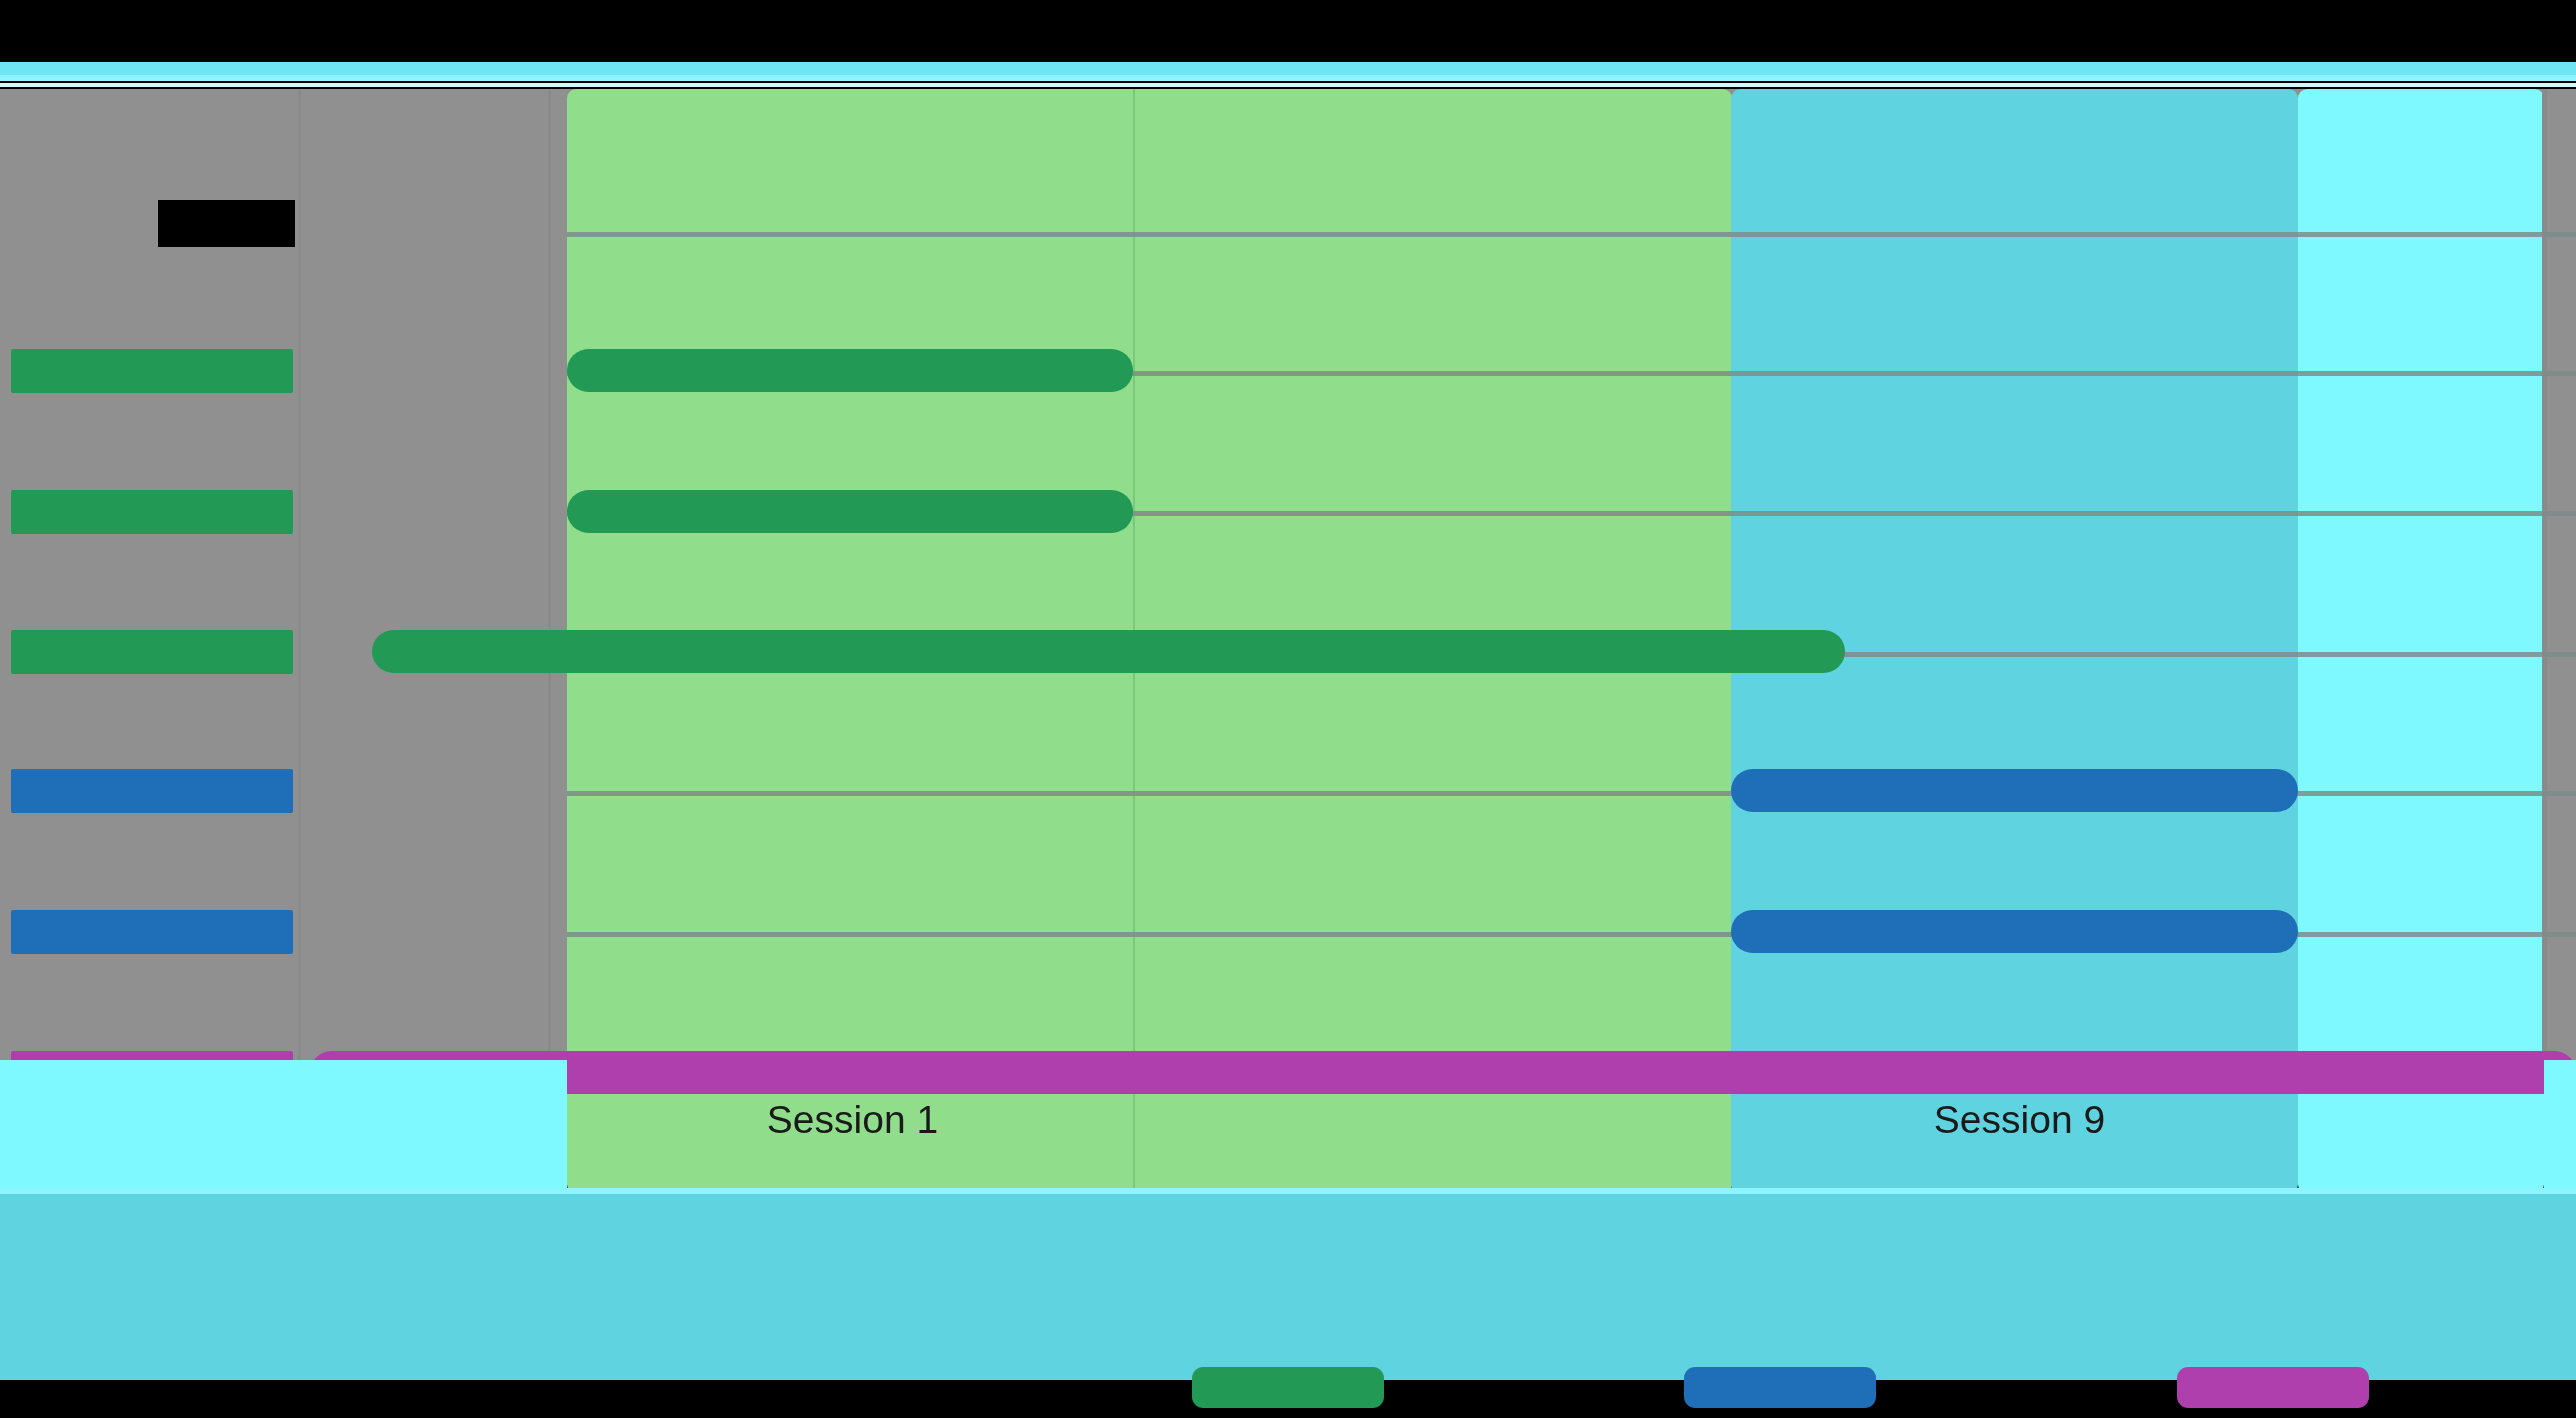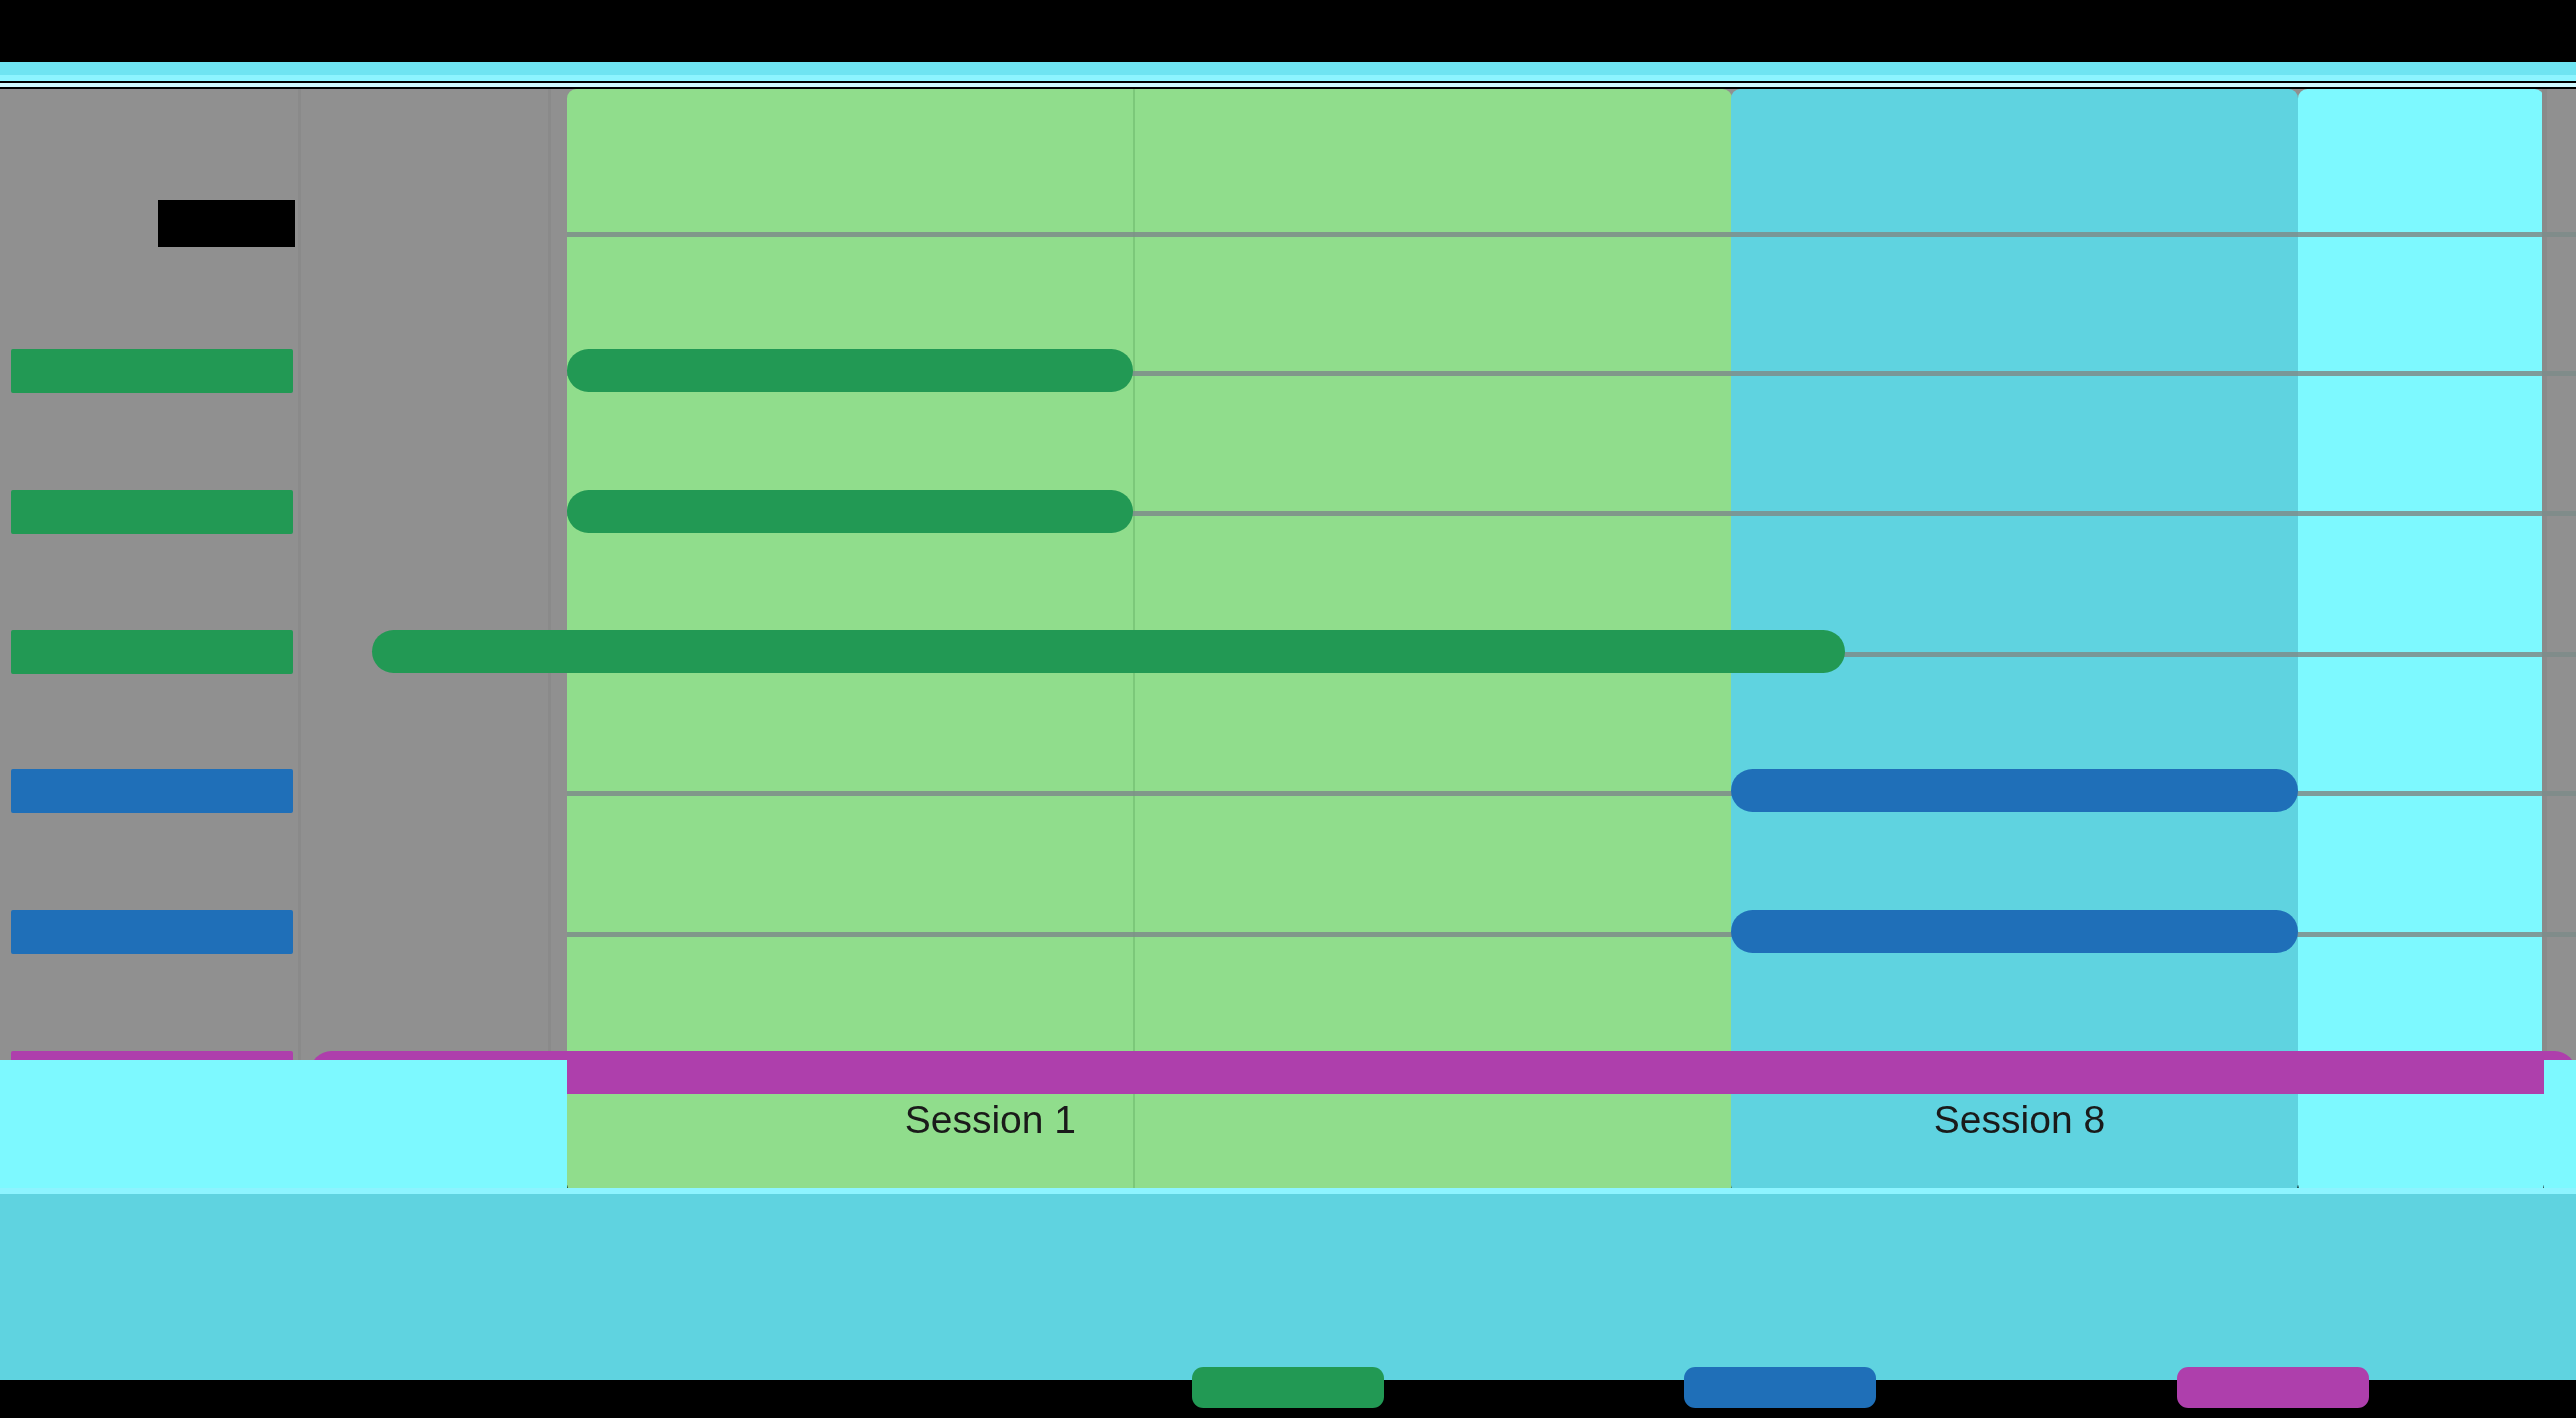--- a/index.html
+++ b/index.html
@@ -119,22 +119,22 @@
   <div class="bar green" style="left:567px;  top:401px;  width:566px;"></div>
   <div class="bar green" style="left:372px;  top:541px;  width:1473px;"></div>
   <div class="bar blue" style="left:1731px; top:680px;  width:567px;"></div>
   <div class="bar blue" style="left:1731px; top:821px;  width:567px;"></div>
   <div class="bar magenta" style="left:310px;  top:962px; width:2266px;"></div>
 </div>
 
 <div class="abs" id="lower-left-cyan"></div>
 <div class="abs" id="lower-right-cyan"></div>
 
-<div class="session-label" style="left:701px;top:1098px;width:375px;text-align:right;">Session 1</div>
-<div class="session-label" style="left:1832px;top:1098px;width:375px;">Session 8</div>
+<div class="session-label" style="left:665px;top:1098px;width:375px;">Session 1</div>
+<div class="session-label" style="left:1832px;top:1098px;width:375px;">Session 9</div>
 
 <div class="abs" id="bottom-strip-hi"></div>
 <div class="abs" id="bottom-strip"></div>
 
 <div id="legend">
   <div class="legend-item" style="left:1192px;width:192px;">
     <div class="legend-swatch redact-green"></div>
     <div class="legend-label"></div>
   </div>
   <div class="legend-item" style="left:1684px;width:192px;">

